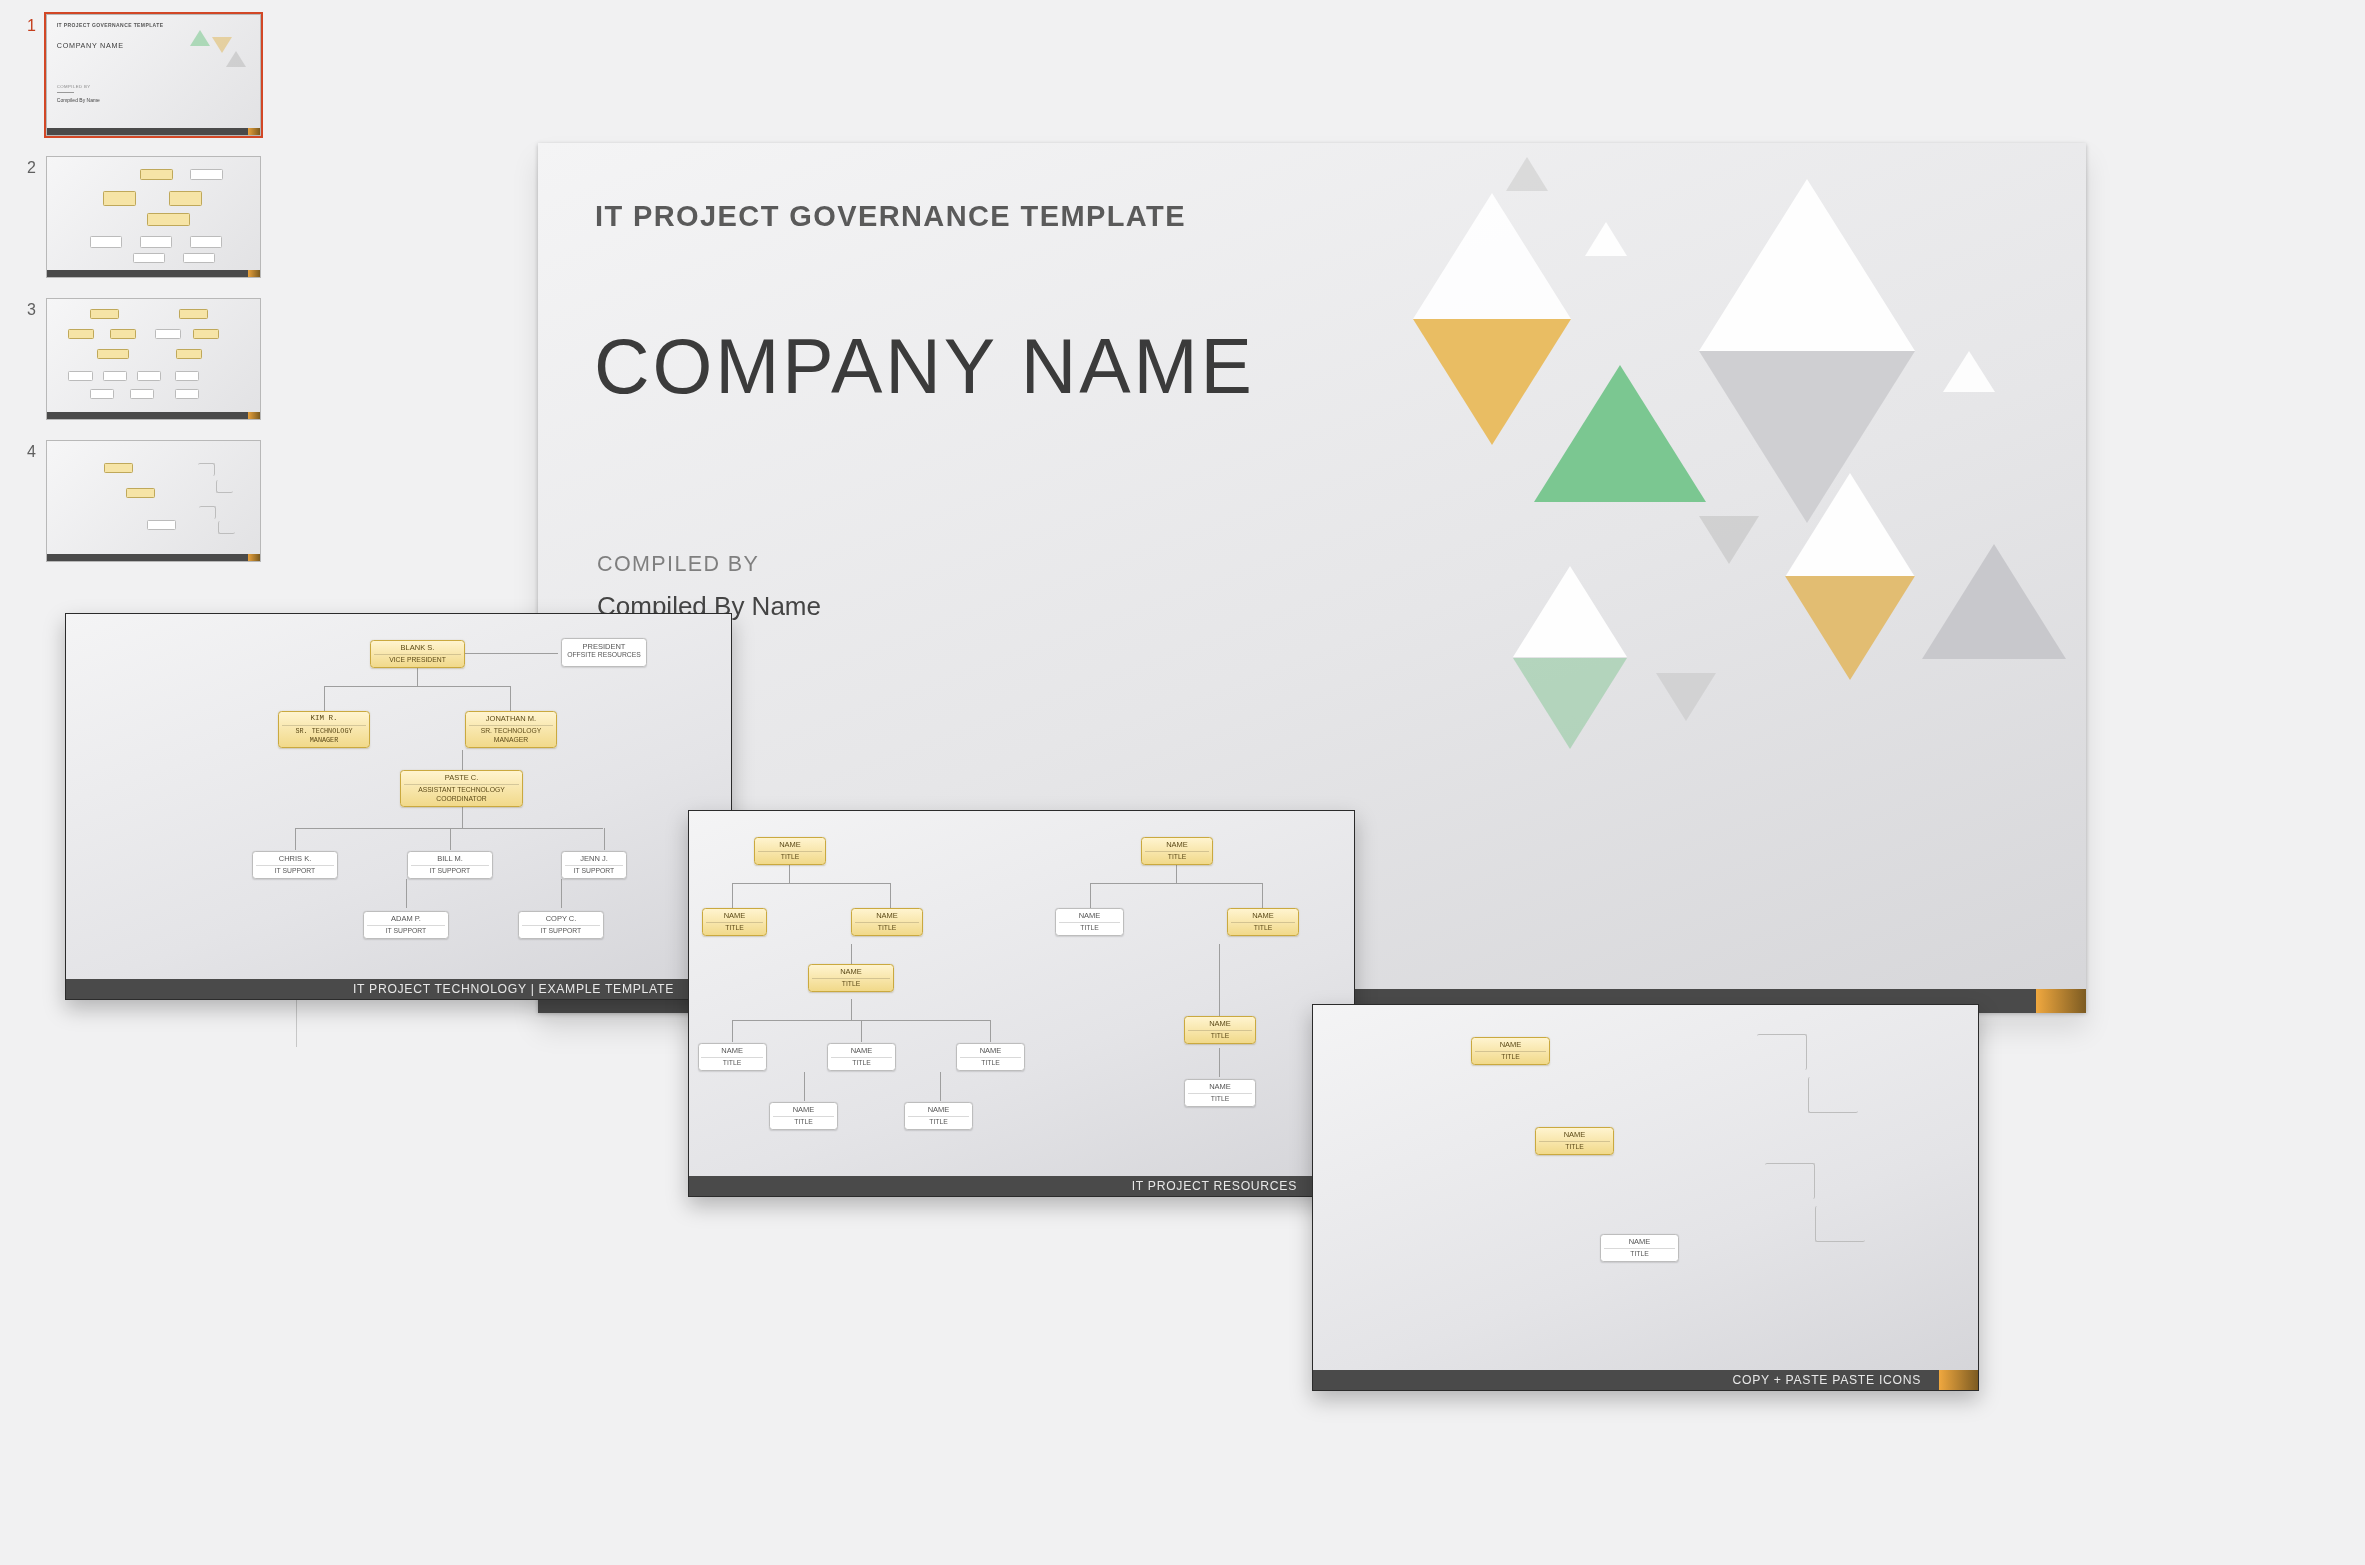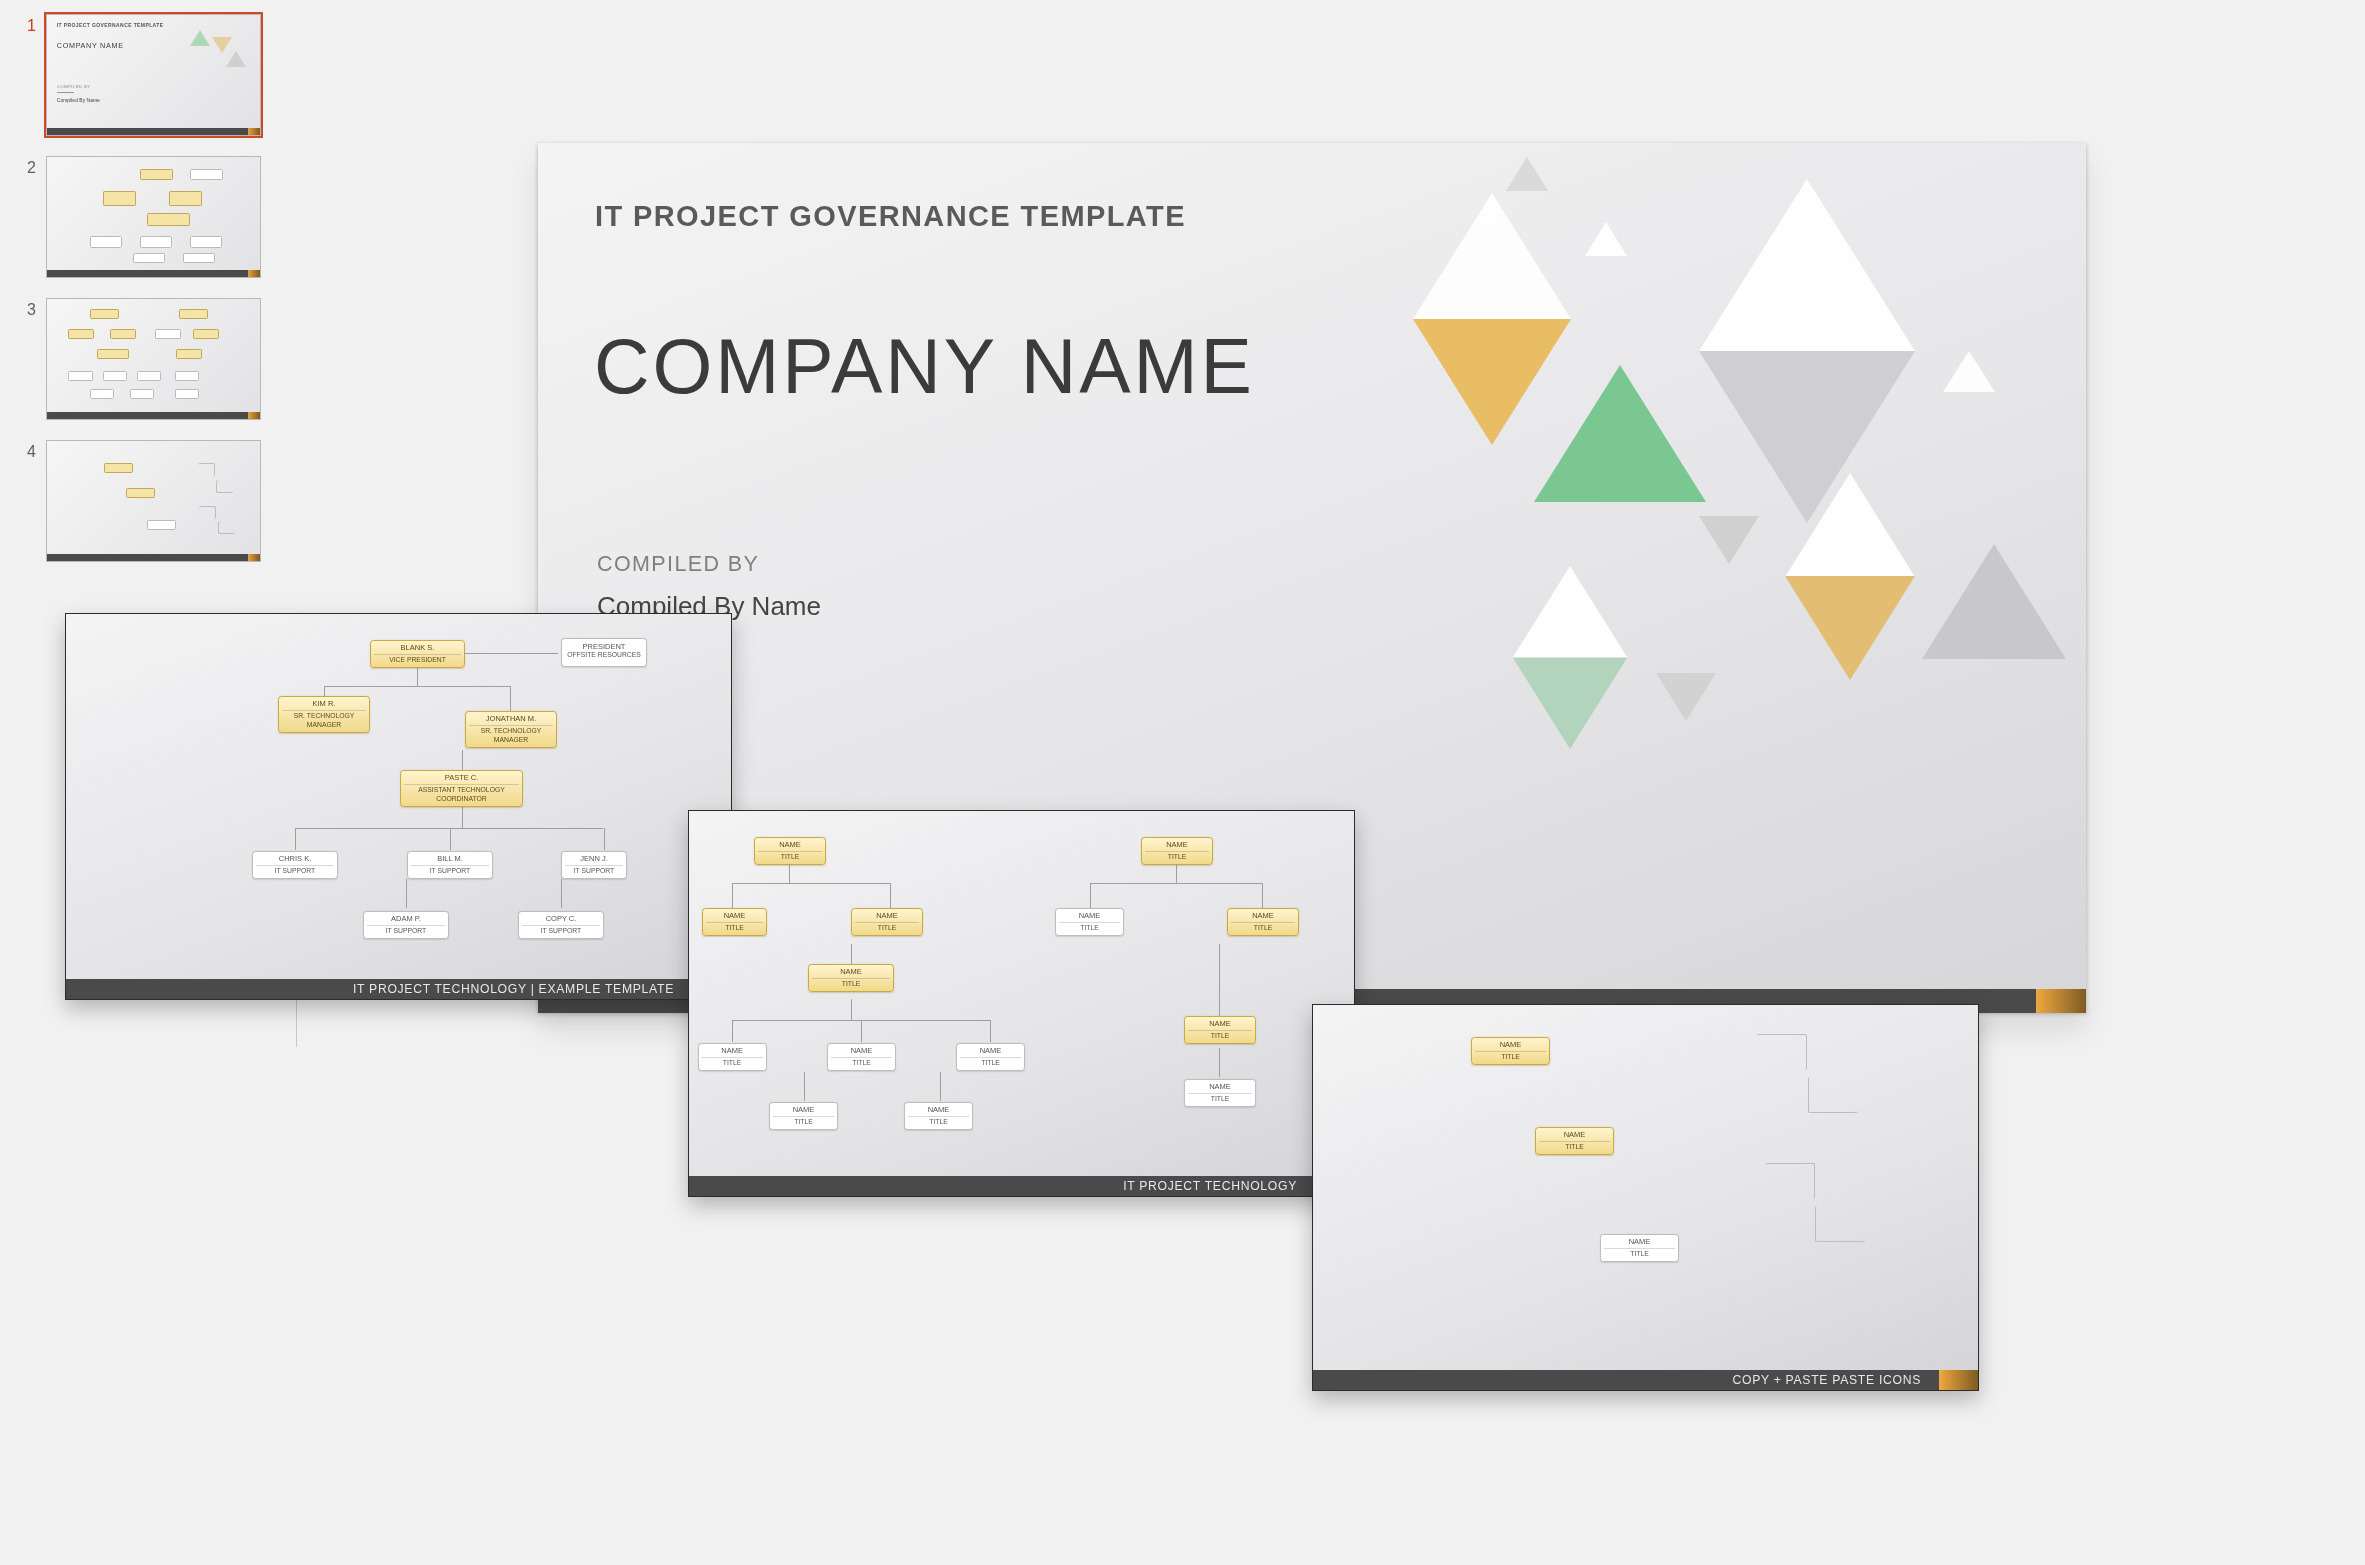--- a/index.html
+++ b/index.html
@@ -265,21 +265,21 @@
   <div class="conn connv" style="left:495px;top:265px;height:29px;"></div>
 
   <div class="node" style="left:304px;top:26px;width:95px;">
     <span class="n1">BLANK S.</span>
     <span class="n2">VICE PRESIDENT</span>
   </div>
   <div class="node white" style="left:495px;top:24.4px;width:86px;height:29px;">
     <span class="n1" style="border:none;margin:0;padding:0;">PRESIDENT</span>
     <span class="n2">OFFSITE RESOURCES</span>
   </div>
-  <div class="node" style="left:212px;top:82px;width:92px;">
+  <div class="node" style="left:212px;top:97px;width:92px;font-family:Liberation Mono, monospace;">
     <span class="n1">KIM R.</span>
     <span class="n2">SR. TECHNOLOGY MANAGER</span>
   </div>
   <div class="node" style="left:399px;top:97px;width:92px;">
     <span class="n1">JONATHAN M.</span>
     <span class="n2">SR. TECHNOLOGY MANAGER</span>
   </div>
   <div class="node" style="left:334px;top:156px;width:123px;">
     <span class="n1">PASTE C.</span>
     <span class="n2">ASSISTANT TECHNOLOGY COORDINATOR</span>
@@ -385,21 +385,21 @@
   <div class="node" style="left:495px;top:205px;width:72px;">
       <span class="n1">NAME</span>
       <span class="n2">TITLE</span>
     </div>
   <div class="node white" style="left:495px;top:268px;width:72px;">
       <span class="n1">NAME</span>
       <span class="n2">TITLE</span>
     </div>
 
   <div class="card-footer">
-    <span>IT PROJECT TECHNOLOGY</span>
+    <span>IT PROJECT RESOURCES</span>
     <div class="grad"></div>
   </div>
 </div>
 
 <div class="card" style="left:1312px; top:1004px; width:667px; height:387px;">
   <div class="node" style="left:158px;top:32px;width:79px;">
       <span class="n1">NAME</span>
       <span class="n2">TITLE</span>
     </div>
   <div class="node" style="left:222px;top:122px;width:79px;">

